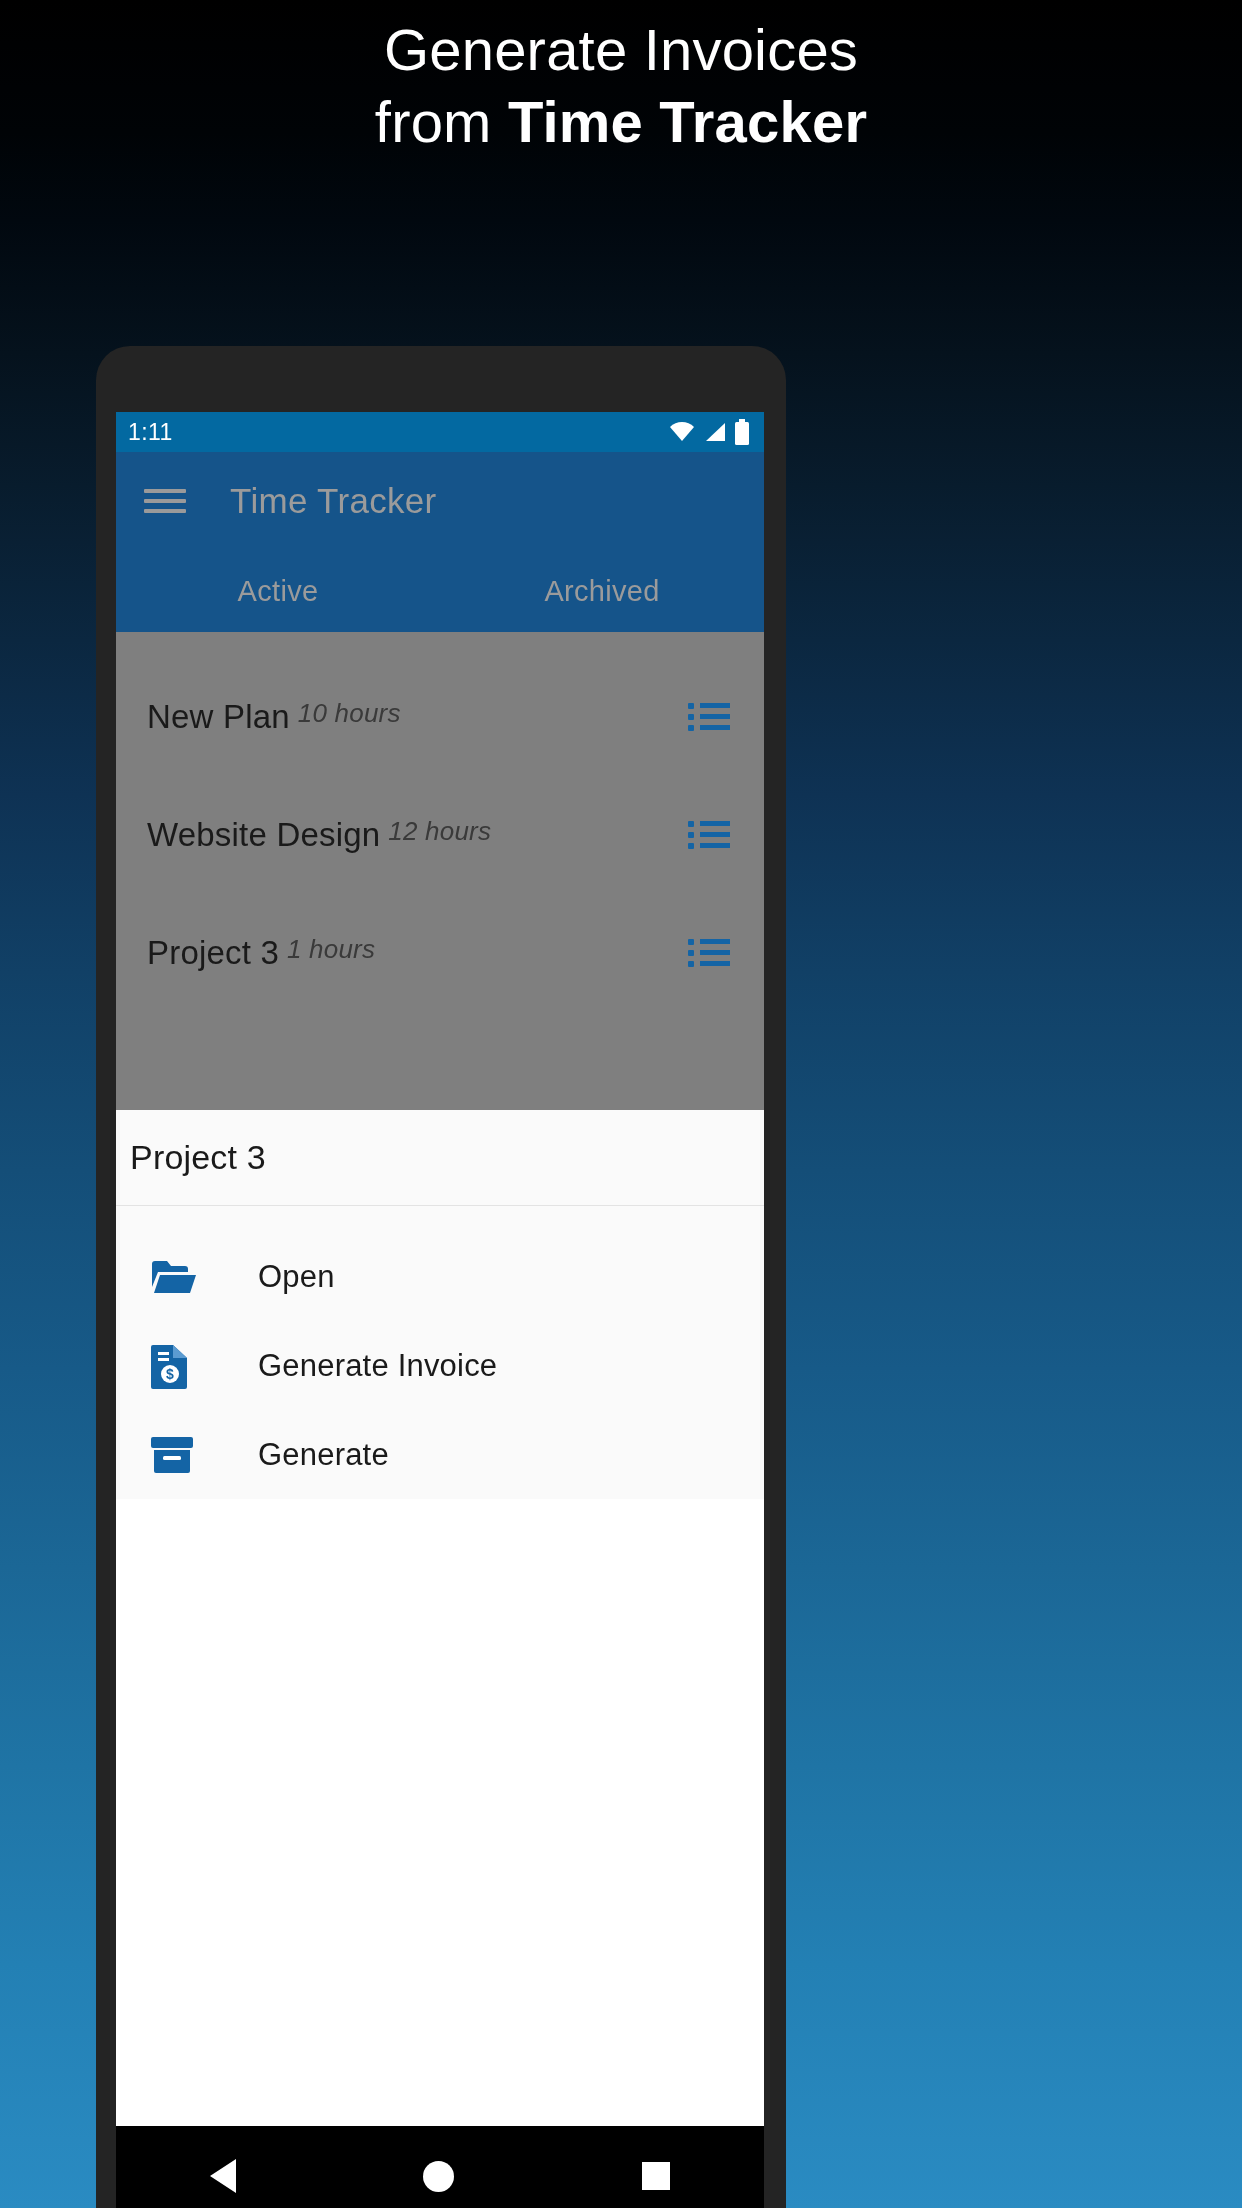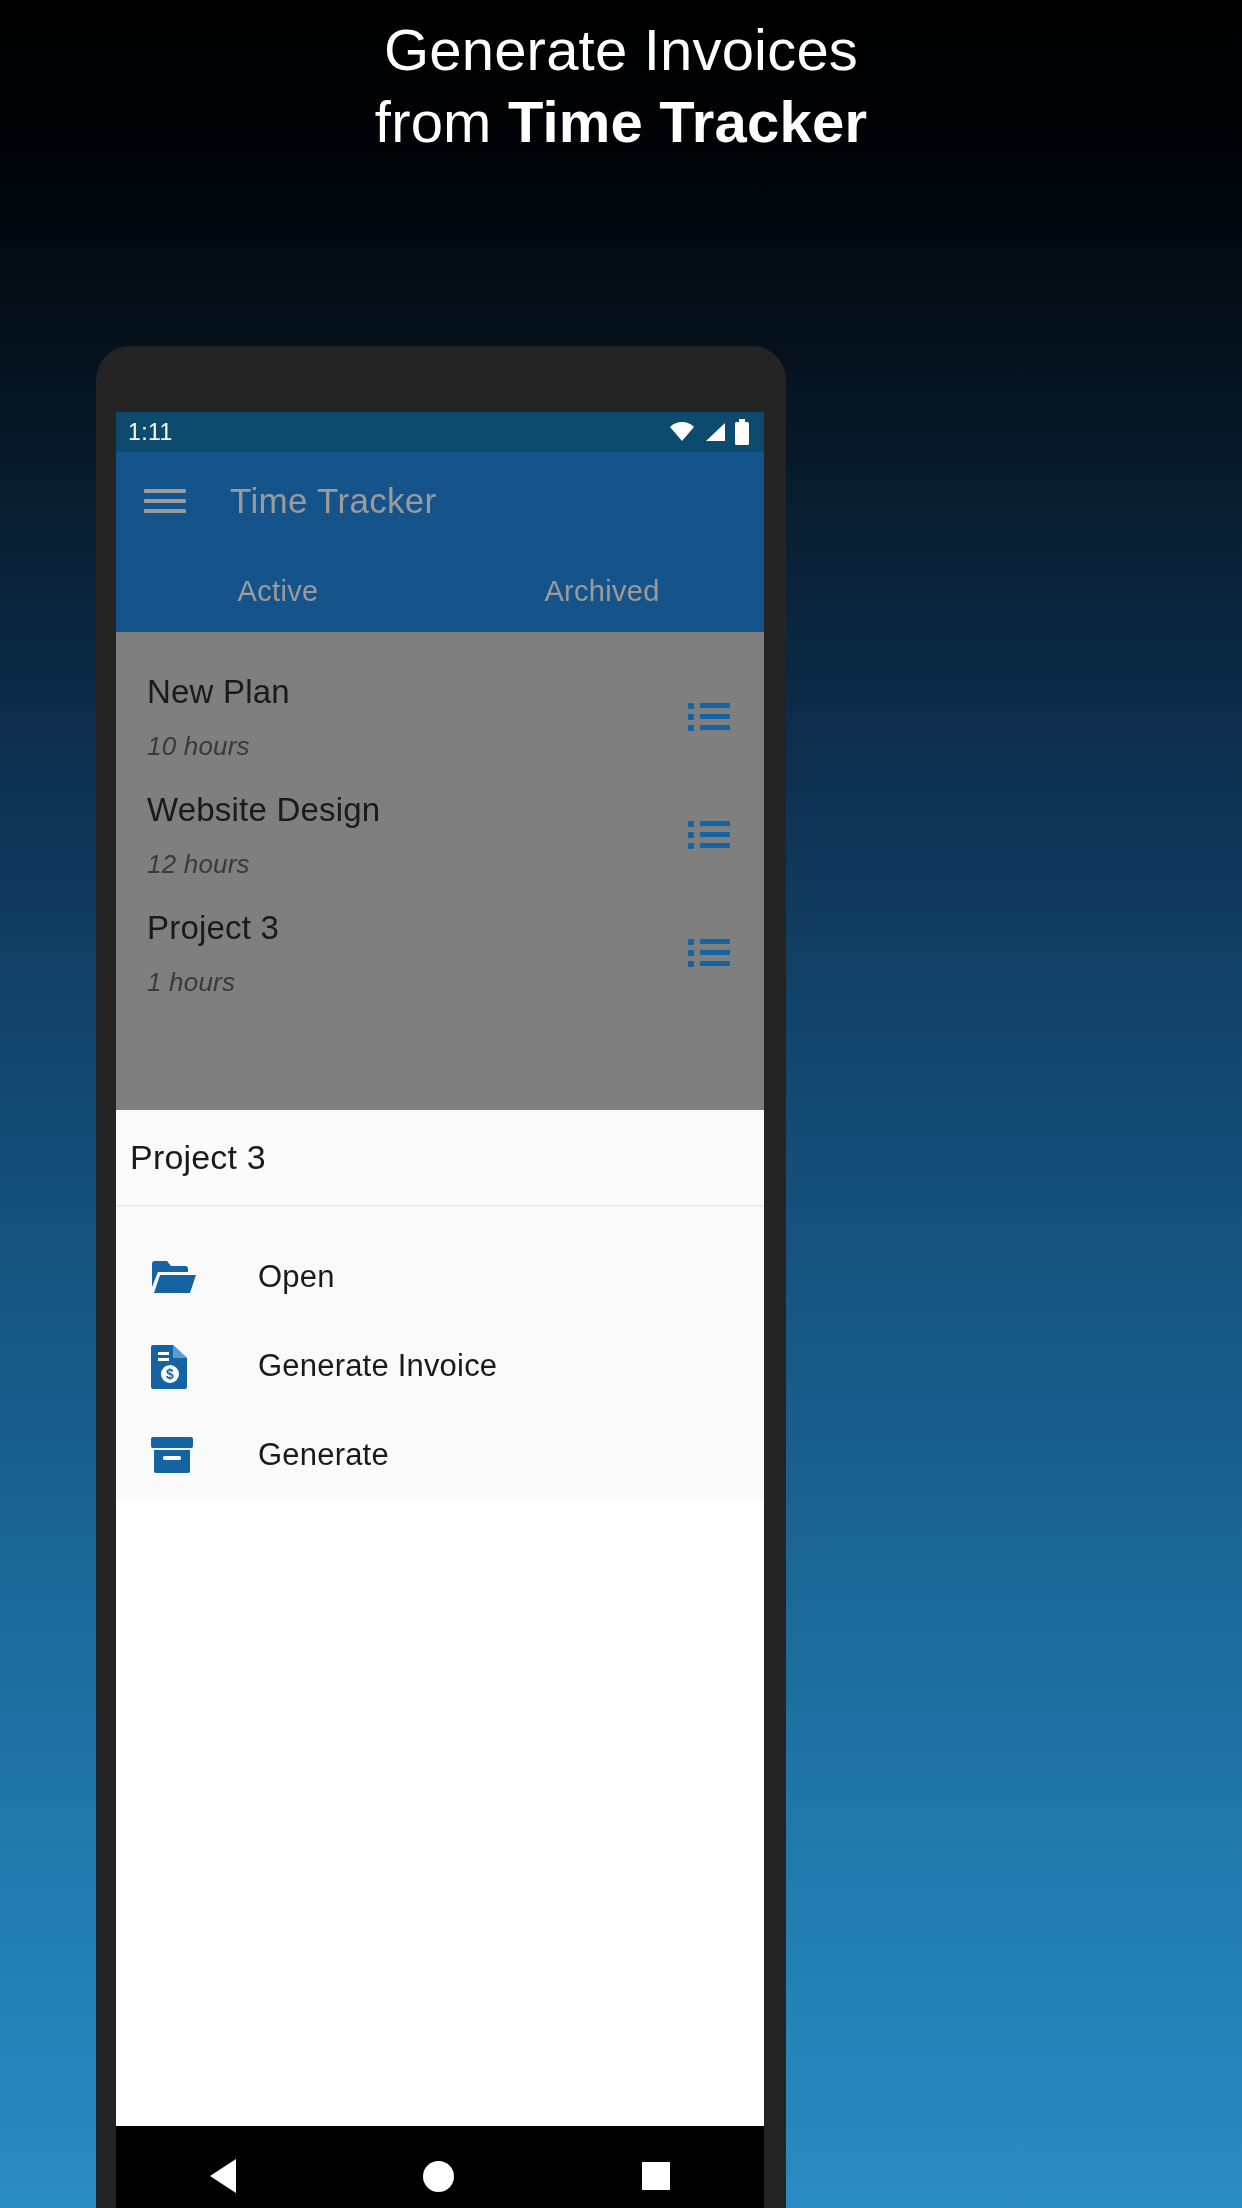--- a/index.html
+++ b/index.html
@@ -50,21 +50,21 @@
   }
   #screen {
     position:absolute; left:20px; top:66px;
     width:648px; height:1814px;
     background:#ffffff;
     overflow:hidden;
   }
 
   
   #statusbar {
-    position:relative; height:40px; background:#0c4a6e;
+    position:relative; height:40px; background:#0369a1;
     display:flex; align-items:center; justify-content:space-between;
     padding:0 14px 0 12px;
   }
   #statusbar .clock { color:#fff; font-size:23px; letter-spacing:0.4px; }
   #statusbar .icons { display:flex; align-items:center; gap:7px; }
 
   
   #appbar { background:#15548a; position:relative; }
   #appbar-top {
     height:98px; display:flex; align-items:center; padding-left:28px;
@@ -87,21 +87,21 @@
   }
 
   
   #list {
     background:#7f7f7f; height:478px; position:relative;
   }
   .row {
     height:116px; padding:0 34px 0 31px;
     display:flex; align-items:center; justify-content:space-between;
   }
-  .row .texts { display:flex; flex-direction:column; gap:20px; }
+  .row .texts { display:flex; flex-direction:row; gap:8px; }
   .row .title { font-size:33px; color:#1a1a1a; letter-spacing:0.2px; }
   .row .sub   { font-size:26px; color:#3a3a3a; letter-spacing:0.2px;font-style:italic; }
   .row-spacer { height:1px; }
 
   .listicon { width:42px; height:32px; position:relative; }
   .listicon i {
     position:absolute; left:12px; width:30px; height:5px;
     background:#1464a5; display:block;
   }
   .listicon b {

